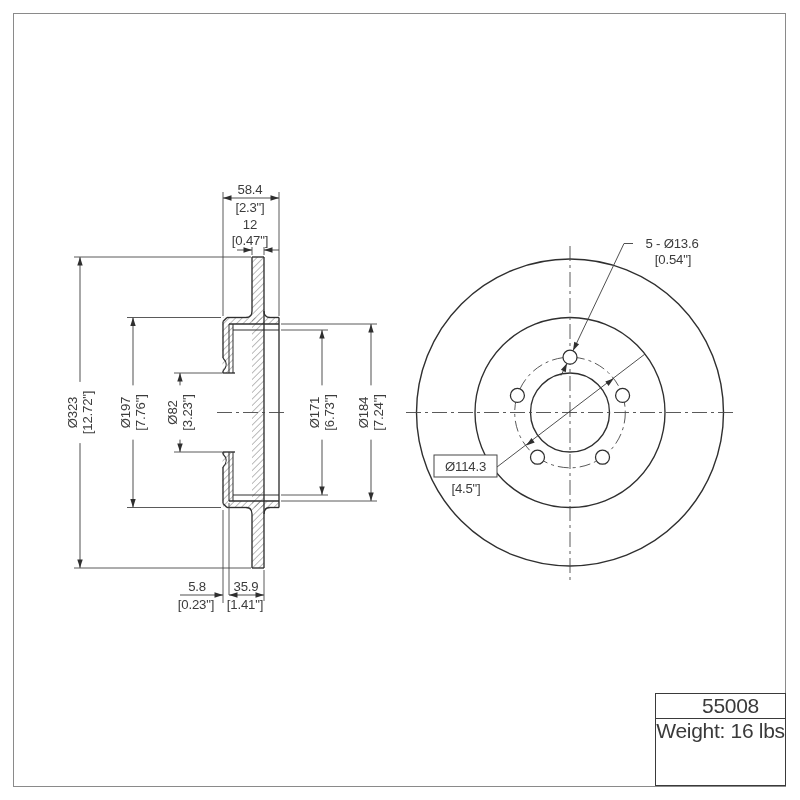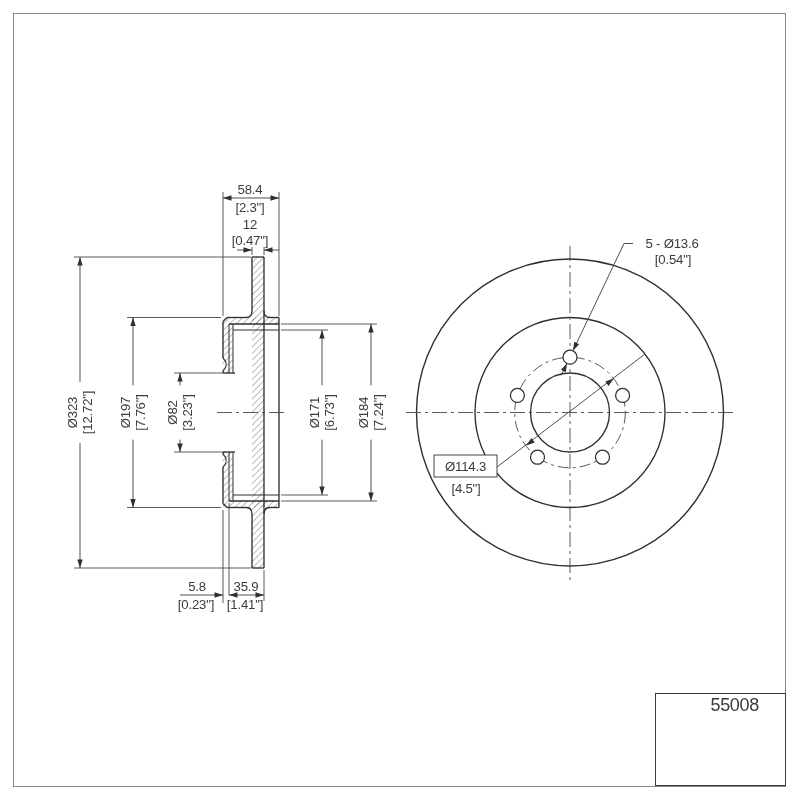--- a/index.html
+++ b/index.html
@@ -6,21 +6,21 @@
   #stage{position:relative;width:800px;height:800px;background:#ffffff;overflow:hidden;
          font-family:"Liberation Sans","DejaVu Sans",sans-serif;}
   #page-border{position:absolute;left:13px;top:13px;width:773px;height:774px;
                border:1.3px solid #8a8a8a;box-sizing:border-box;}
   #drawing{position:absolute;left:0;top:0;}
   svg text{font-family:"Liberation Sans","DejaVu Sans",sans-serif;fill:#3c3c3c;letter-spacing:-0.2px;}
   #info-table{position:absolute;left:655px;top:693px;width:131px;height:93px;
               border:1.4px solid #3a3a3a;box-sizing:border-box;display:grid;
               grid-template-rows:1fr 1fr 1fr 1fr;background:#fff;}
   .tcell{border-top:1.3px solid #3a3a3a;display:flex;align-items:center;justify-content:center;
-         font-size:18px;color:#3a3a3a;white-space:nowrap;letter-spacing:-0.3px;}
+         font-size:21px;color:#3a3a3a;white-space:nowrap;letter-spacing:-0.3px;}
   .tcell:first-child{border-top:none;}
   .tcell.right{justify-content:flex-end;padding-right:26px;}
 </style>
 </head>
 <body>
 
 <div id="stage">
   <div id="page-border"></div>
   <svg id="drawing" width="800" height="800" viewBox="0 0 800 800">
       <defs>
@@ -207,14 +207,15 @@
         <line x1="497" y1="467" x2="645" y2="354" stroke="#474747" stroke-width="0.95" stroke-linecap="butt"></line>
         <polygon points="0,0 -8.5,2.7 -8.5,-2.7" fill="#2f2f2f" transform="translate(526.3,445.4) rotate(142.6)"></polygon>
         <polygon points="0,0 -8.5,2.7 -8.5,-2.7" fill="#2f2f2f" transform="translate(613.7,378.6) rotate(-37.4)"></polygon>
         <rect x="434" y="455" width="63" height="22" fill="#ffffff" stroke="#474747" stroke-width="1"></rect>
         <text x="465.5" y="471" font-size="13.2" text-anchor="middle">Ø114.3</text>
         <text x="466" y="493" font-size="13.2" text-anchor="middle">[4.5"]</text>
       </g>
     </svg>
   <div id="info-table">
     <div class="tcell right">55008</div>
+    <div class="tcell">Weight: 16 lbs</div>
   </div>
 </div>
 
 </body></html>

